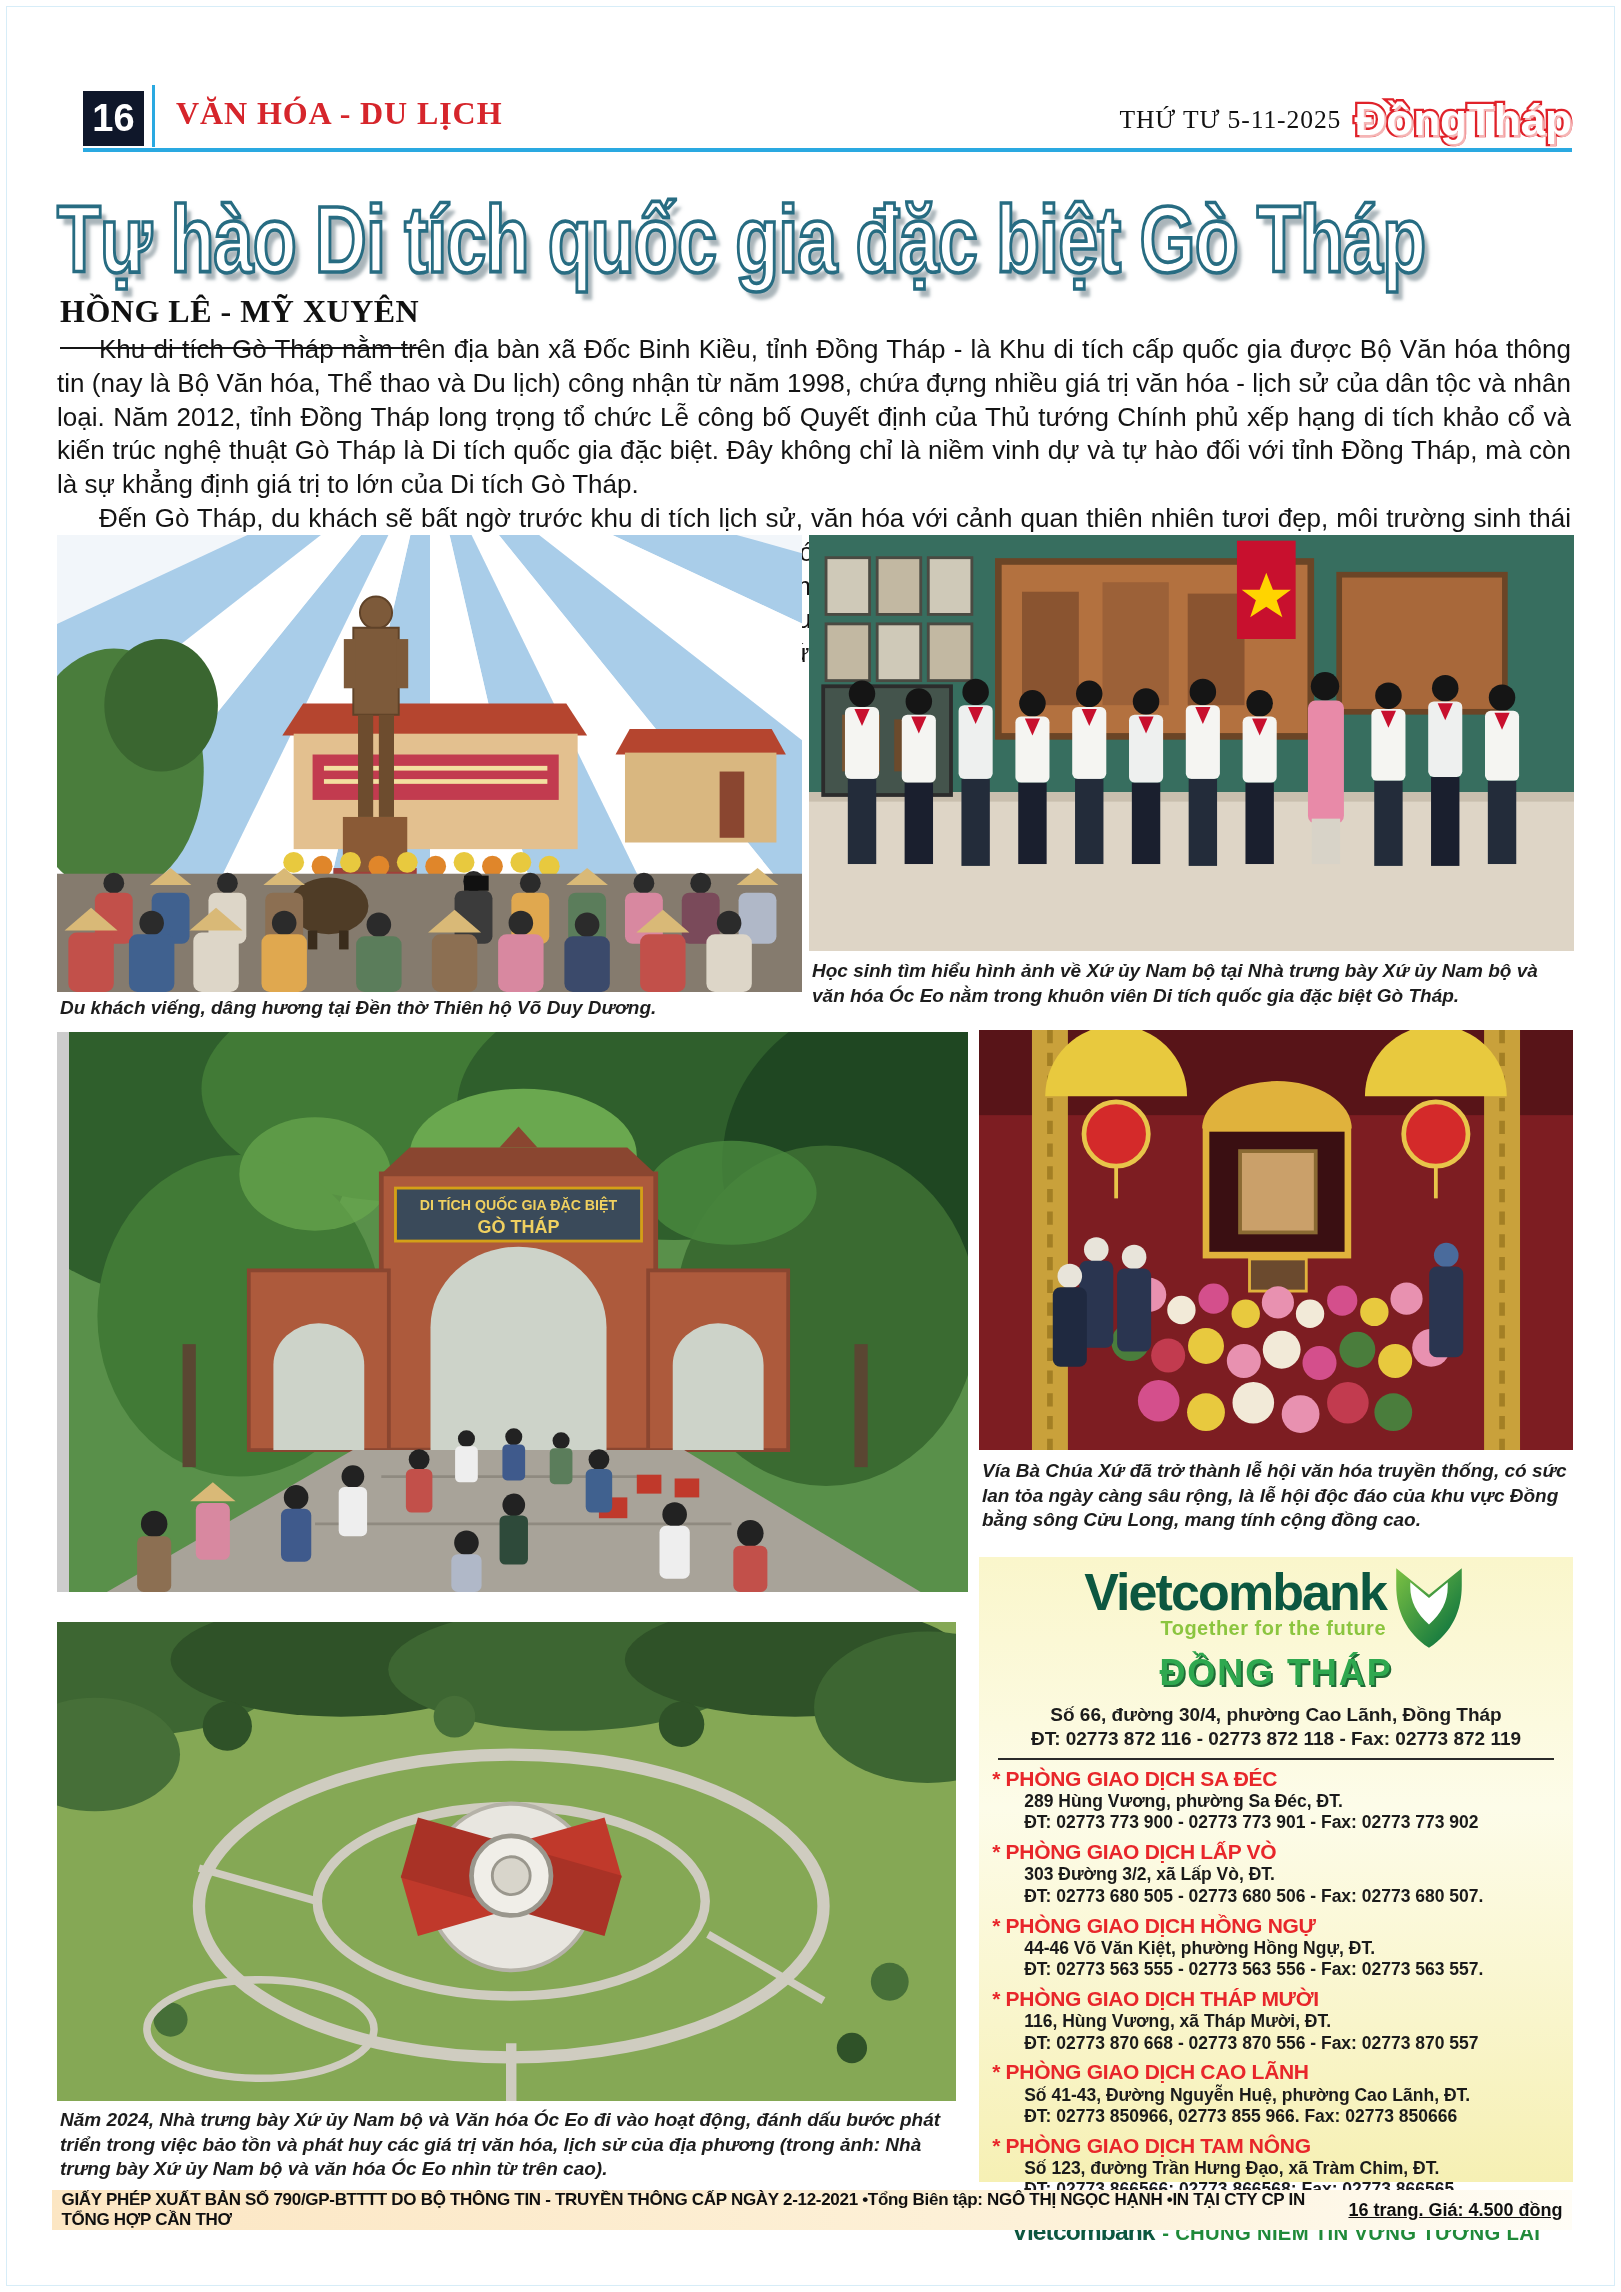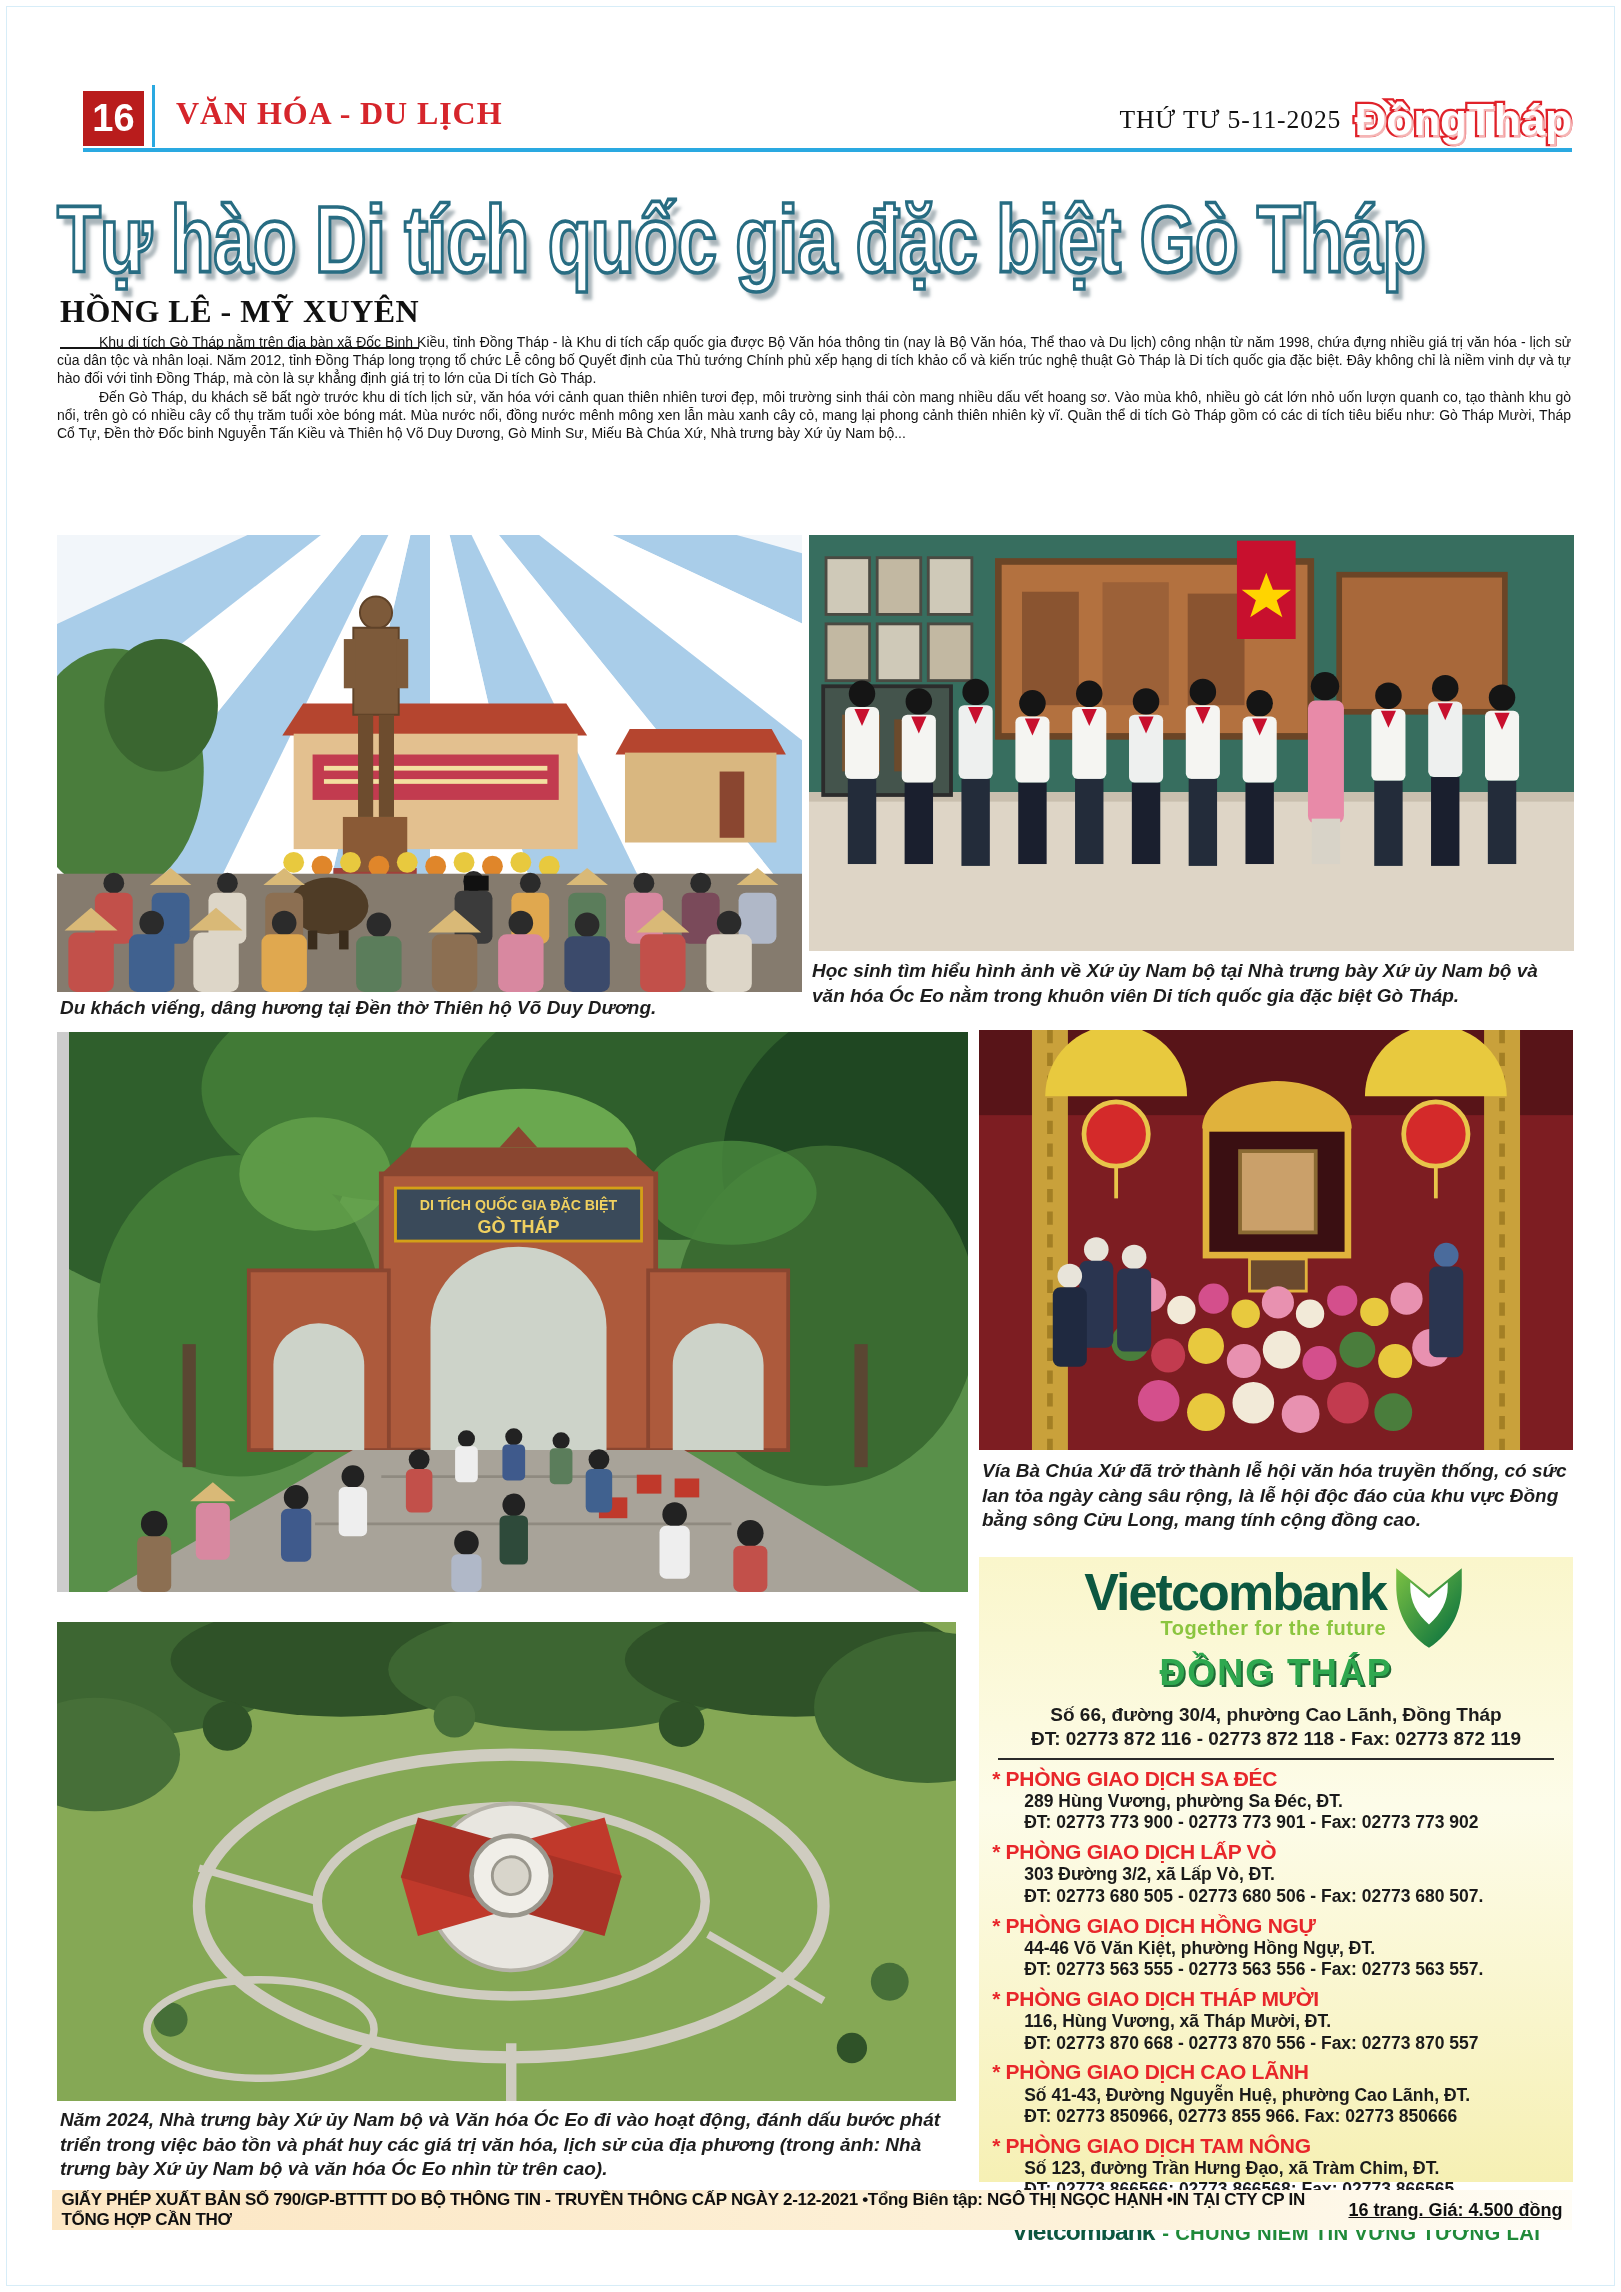--- a/index.html
+++ b/index.html
@@ -1,42 +1,42 @@
 <!DOCTYPE html>
 <html style="font-size:15px"><head>
 <meta charset="utf-8">
 <style>
   html,body{margin:0;padding:0;background:#fff;}
   .page{position:relative;width:1621px;height:2292px;background:#fff;overflow:hidden;
         font-family:"Liberation Sans",sans-serif;color:#111;}
   .page-frame{position:absolute;inset:5.7px;border:0.9px solid #d7edf8;pointer-events:none;}
 
   
-  .pagenum{position:absolute;left:83px;top:91px;width:61px;height:55px;background:#b91c1c;
+  .pagenum{position:absolute;left:83px;top:91px;width:61px;height:55px;background:#0f172a;
            color:#fff;font-weight:700;font-size:38px;display:flex;align-items:center;justify-content:center;}
   .hdr-vline{position:absolute;left:152px;top:85px;width:2.8px;height:62px;background:#2aa9e1;}
   .section-title{position:absolute;left:176px;top:95px;font-family:"Liberation Serif",serif;
                  font-weight:700;font-size:32px;color:#d6252b;letter-spacing:0.9px;}
   .hdr-right{position:absolute;right:49px;top:95px;display:flex;align-items:center;gap:13.2px;}
   .hdr-date{font-family:"Liberation Serif",serif;font-size:25.6px;color:#111;letter-spacing:0.9px;}
   .masthead{font-weight:900;font-size:44px;color:#fff;letter-spacing:0px;
             -webkit-text-stroke:4.7px #e0222a;paint-order:stroke fill;
             text-shadow:1.9px 1.9px 0 #f5b5b5;font-style:normal;}
   .hdr-line{position:absolute;left:83px;top:148px;width:1489px;height:3.8px;background:#2aa9e1;}
 
   
   .headline{position:absolute;left:57px;top:185px;width:1514px;white-space:nowrap;
             font-weight:700;font-size:72px;letter-spacing:-0.9px;color:#fff;
             -webkit-text-stroke:2.8px #276c82;
             text-shadow:5.7px 5.7px 2.8px rgba(100,120,130,.55);
             transform:scaleY(1.32);transform-origin:left top;}
   .byline{position:absolute;left:60px;top:293px;font-family:Liberation Serif, serif;
           font-weight:700;font-size:32px;border-bottom:2.8px solid #151515;padding-bottom:17px;letter-spacing:0.5px;}
   .bodytext{position:absolute;left:57px;top:333px;width:1514px;text-align:justify;
-            font-size:14px;line-height:1.3;color:#141414;}
+            font-size:26px;line-height:1.3;color:#141414;}
   .bodytext p{margin:0;text-indent:42px;}
 
   
   .photo{position:absolute;overflow:hidden;background:#ccc;}
   .photo svg{display:block;width:100%;height:100%;}
   .cap{position:absolute;font-style:italic;font-weight:700;font-size:19px;line-height:1.3;color:#1d1d1d;}
 
   
   .ad{position:absolute;left:979px;top:1557px;width:594px;height:625px;
       background:linear-gradient(180deg,#faf6cb 0%,#fdfce9 40%,#f6f0b4 100%);

